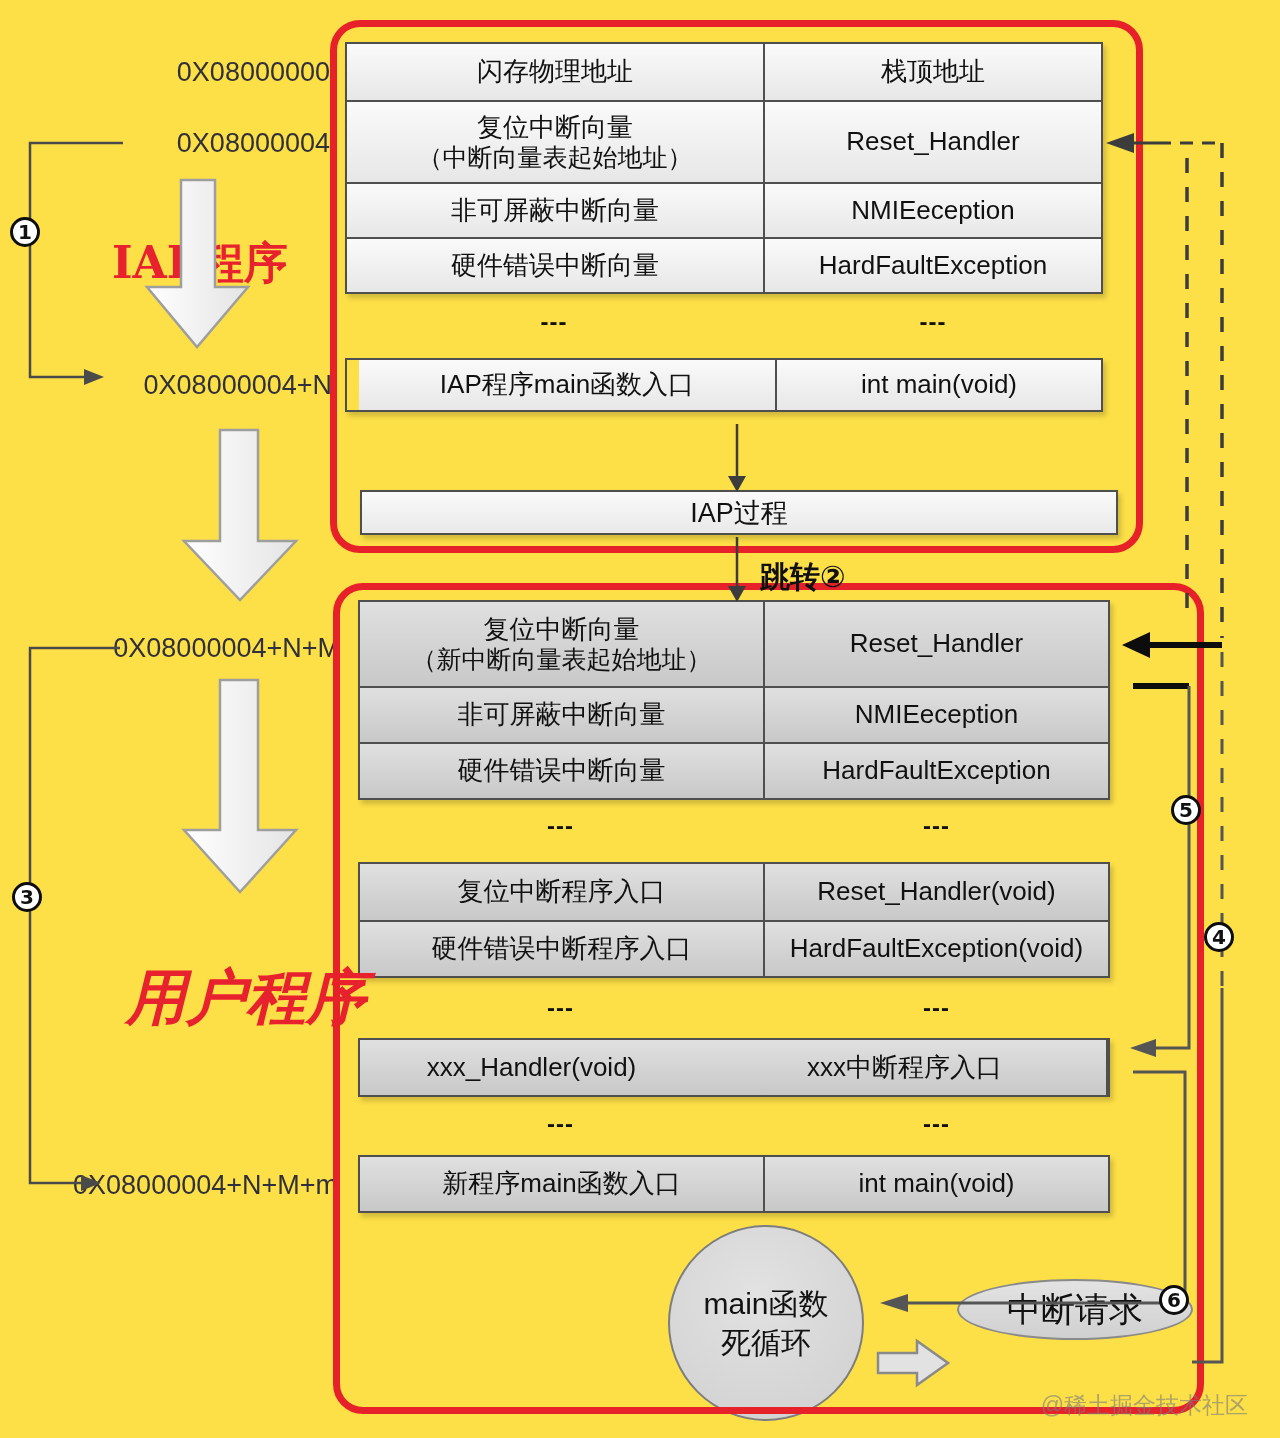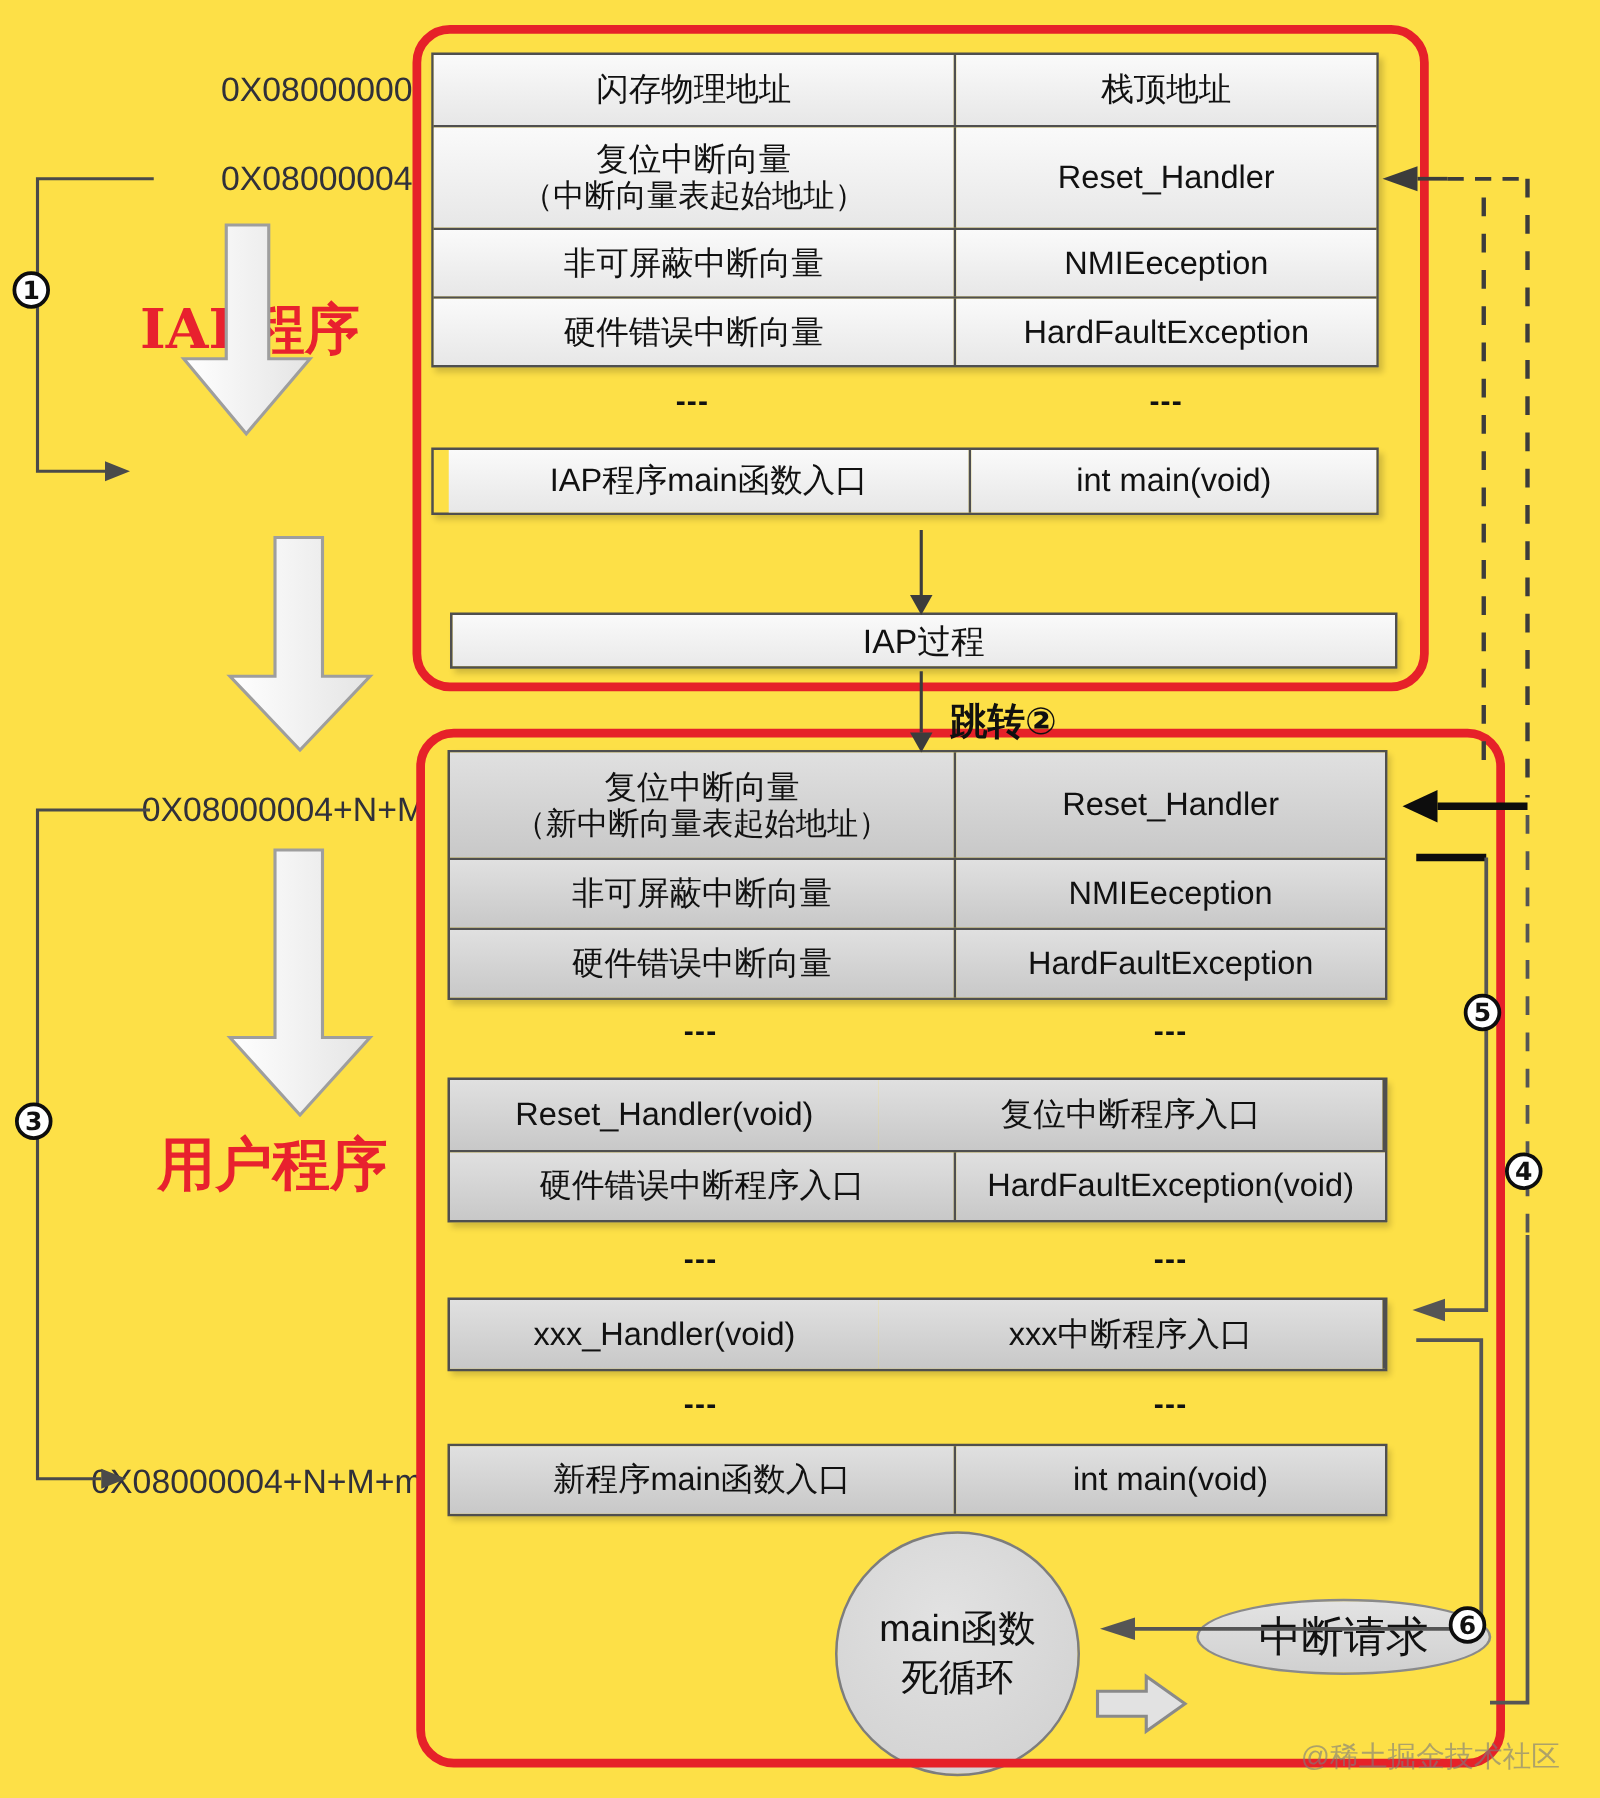--- a/index.html
+++ b/index.html
@@ -49,25 +49,26 @@
 </head>
 <body>
 
 <div id="canvas">
 
   <div id="redbox-iap" class="redbox"></div>
   <div id="redbox-user" class="redbox"></div>
 
   <div class="addr" style="left:60px;top:57px;width:270px;">0X08000000</div>
   <div class="addr" style="left:60px;top:128px;width:270px;">0X08000004</div>
+  <div class="addr" style="left:62px;top:370px;width:270px;">0X08000004+N</div>
   <div class="addr" style="left:50px;top:633px;width:290px;">0X08000004+N+M</div>
   <div class="addr" style="left:38px;top:1170px;width:300px;">0X08000004+N+M+m</div>
 
   <div class="bigred" style="left:112px;top:234px;">IAP程序</div>
-  <div class="bigred" style="left:126px;top:901px;font-size:46px;">用户程序</div>
+  <div class="bigred" style="left:126px;top:958px;font-size:60px;font-style:italic;">用户程序</div>
 
   <div class="tbl t1" style="left:345px;top:42px;width:758px;">
     <div class="trow" style="height:56px;">
       <div class="cell lc">闪存物理地址</div>
       <div class="cell rc">栈顶地址</div>
     </div>
     <div class="trow" style="height:82px;">
       <div class="cell lc">
         <span>复位中断向量</span>
         <span class="sub">（中断向量表起始地址）</span>
@@ -118,22 +119,22 @@
     </div>
   </div>
 
   <div class="dotsrow" style="left:358px;top:812px;width:752px;">
     <span style="width:405px;">---</span>
     <span style="width:347px;">---</span>
   </div>
 
   <div class="tbl t2" style="left:358px;top:862px;width:752px;">
     <div class="trow" style="height:56px;">
+      <div class="cell lc">复位中断程序入口</div>
       <div class="cell rc">Reset_Handler(void)</div>
-      <div class="cell lc">复位中断程序入口</div>
     </div>
     <div class="trow" style="height:56px;">
       <div class="cell lc">硬件错误中断程序入口</div>
       <div class="cell rc">HardFaultException(void)</div>
     </div>
   </div>
 
   <div class="dotsrow" style="left:358px;top:994px;width:752px;">
     <span style="width:405px;">---</span>
     <span style="width:347px;">---</span>

